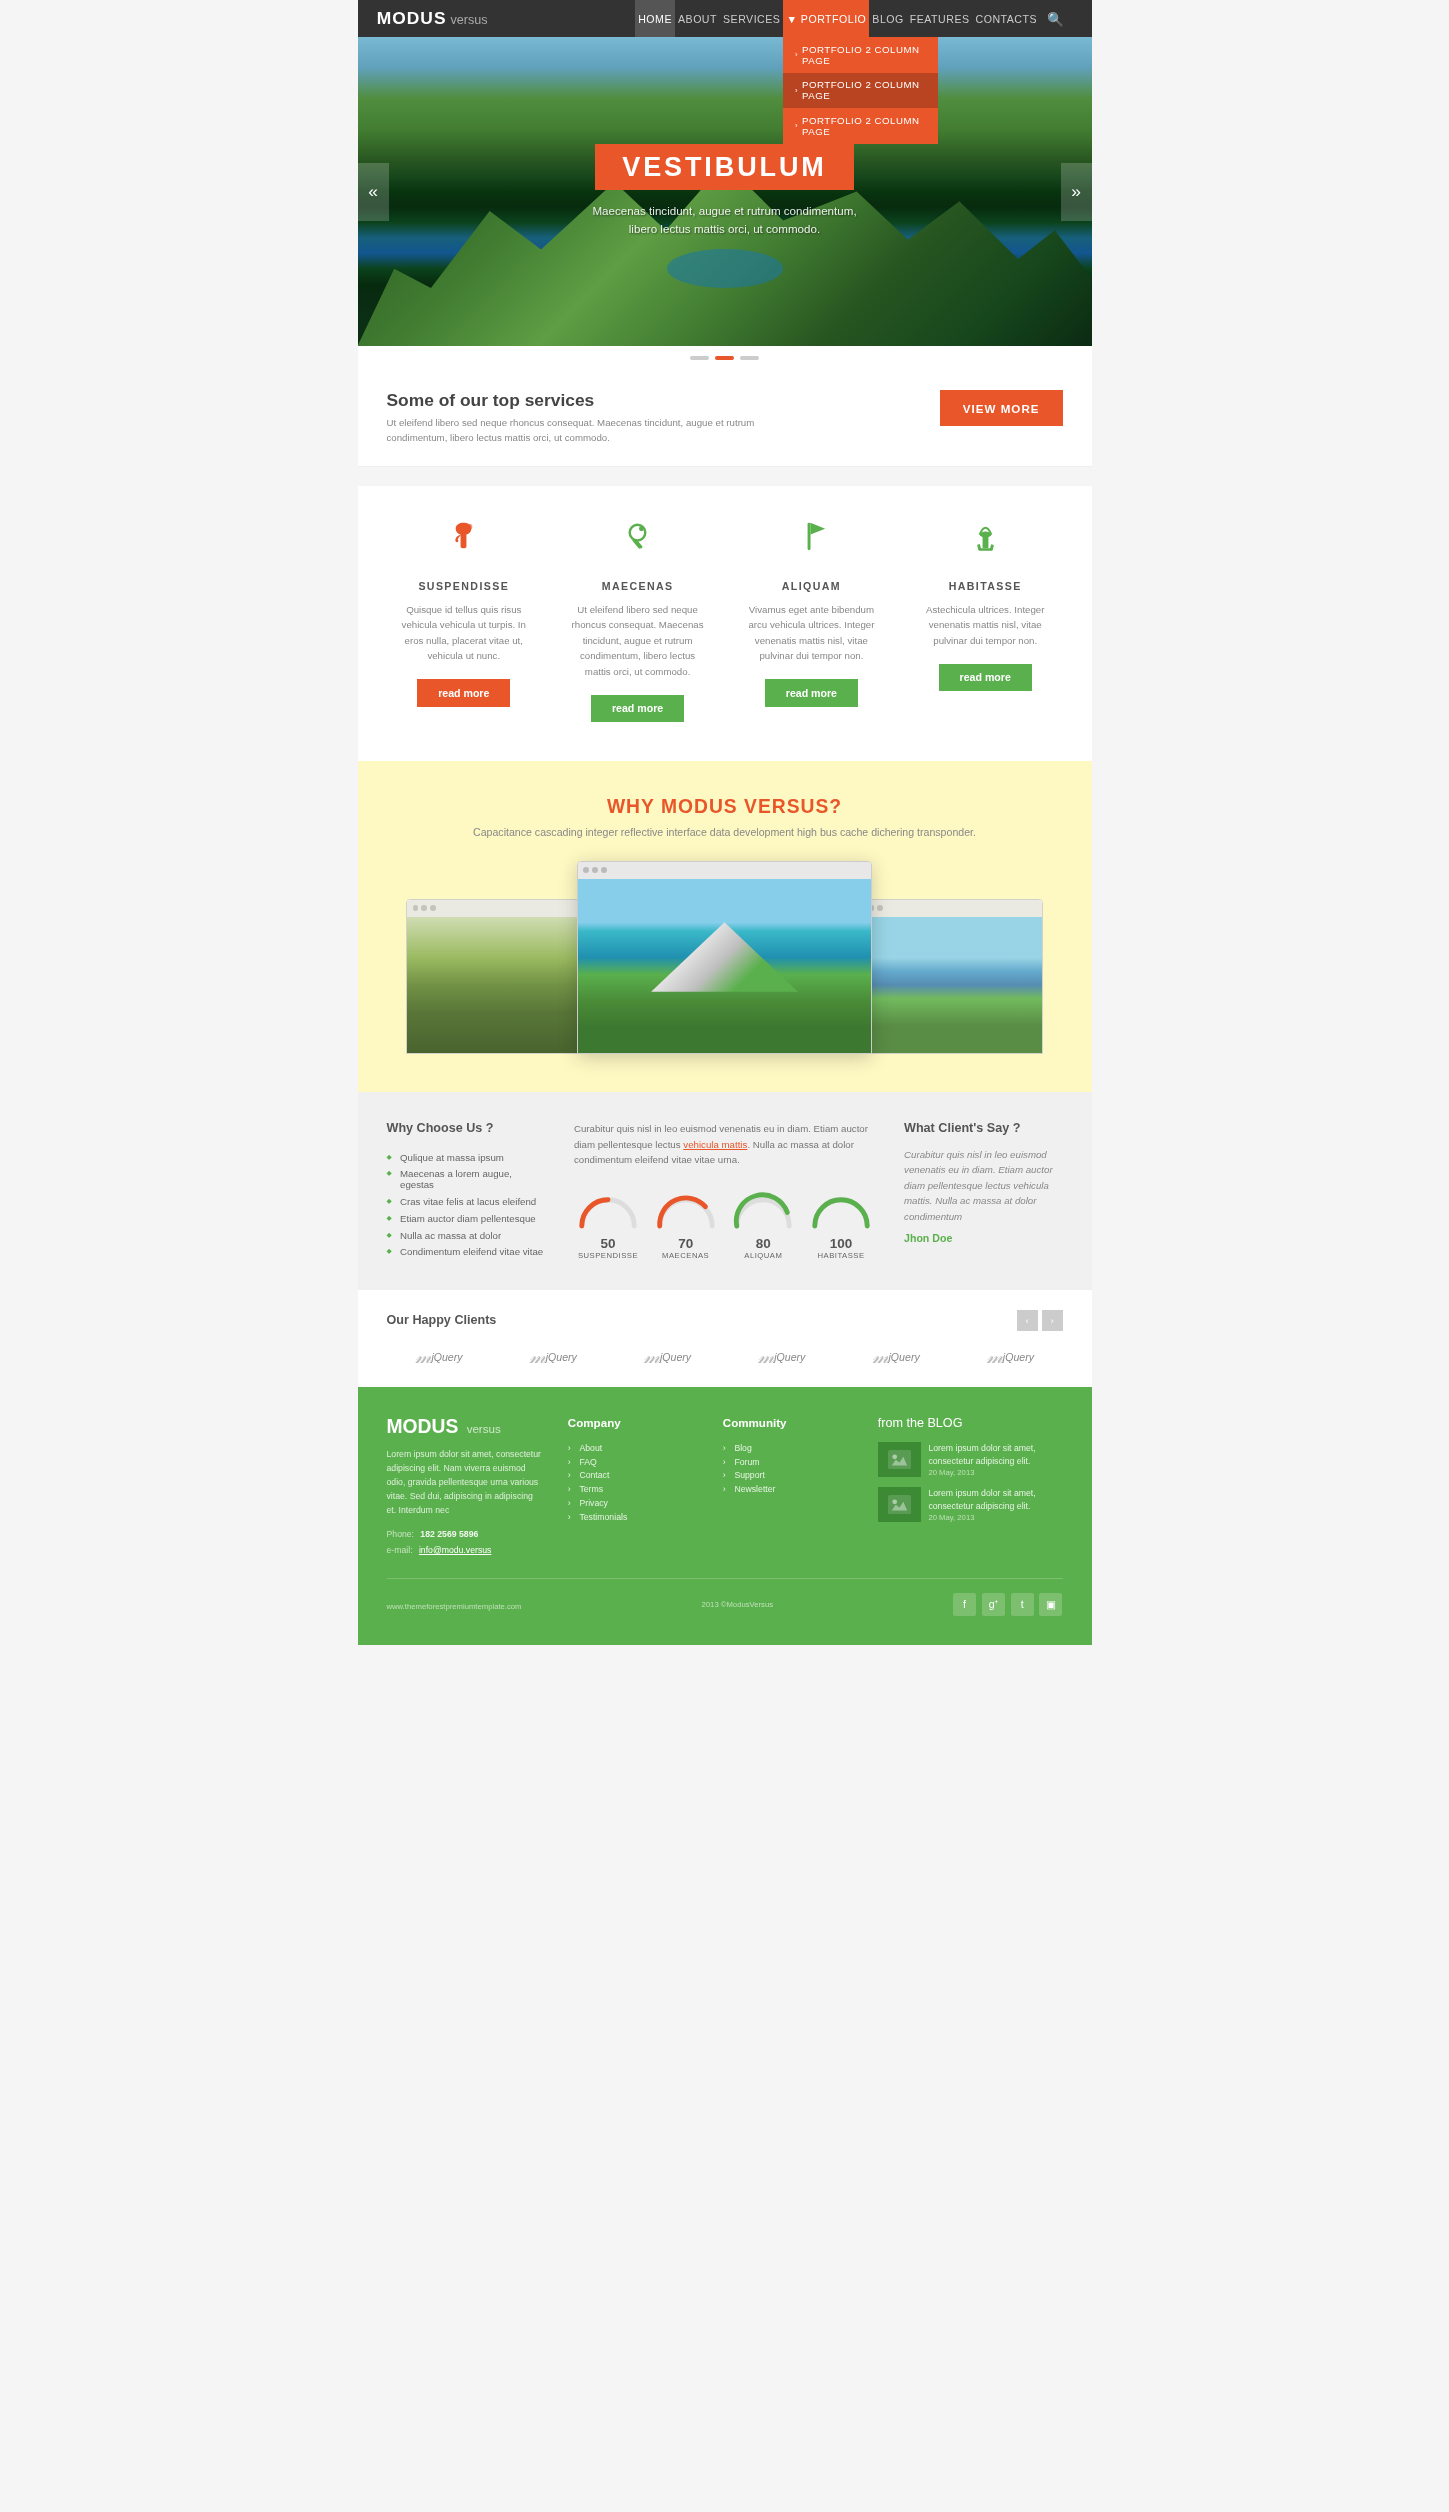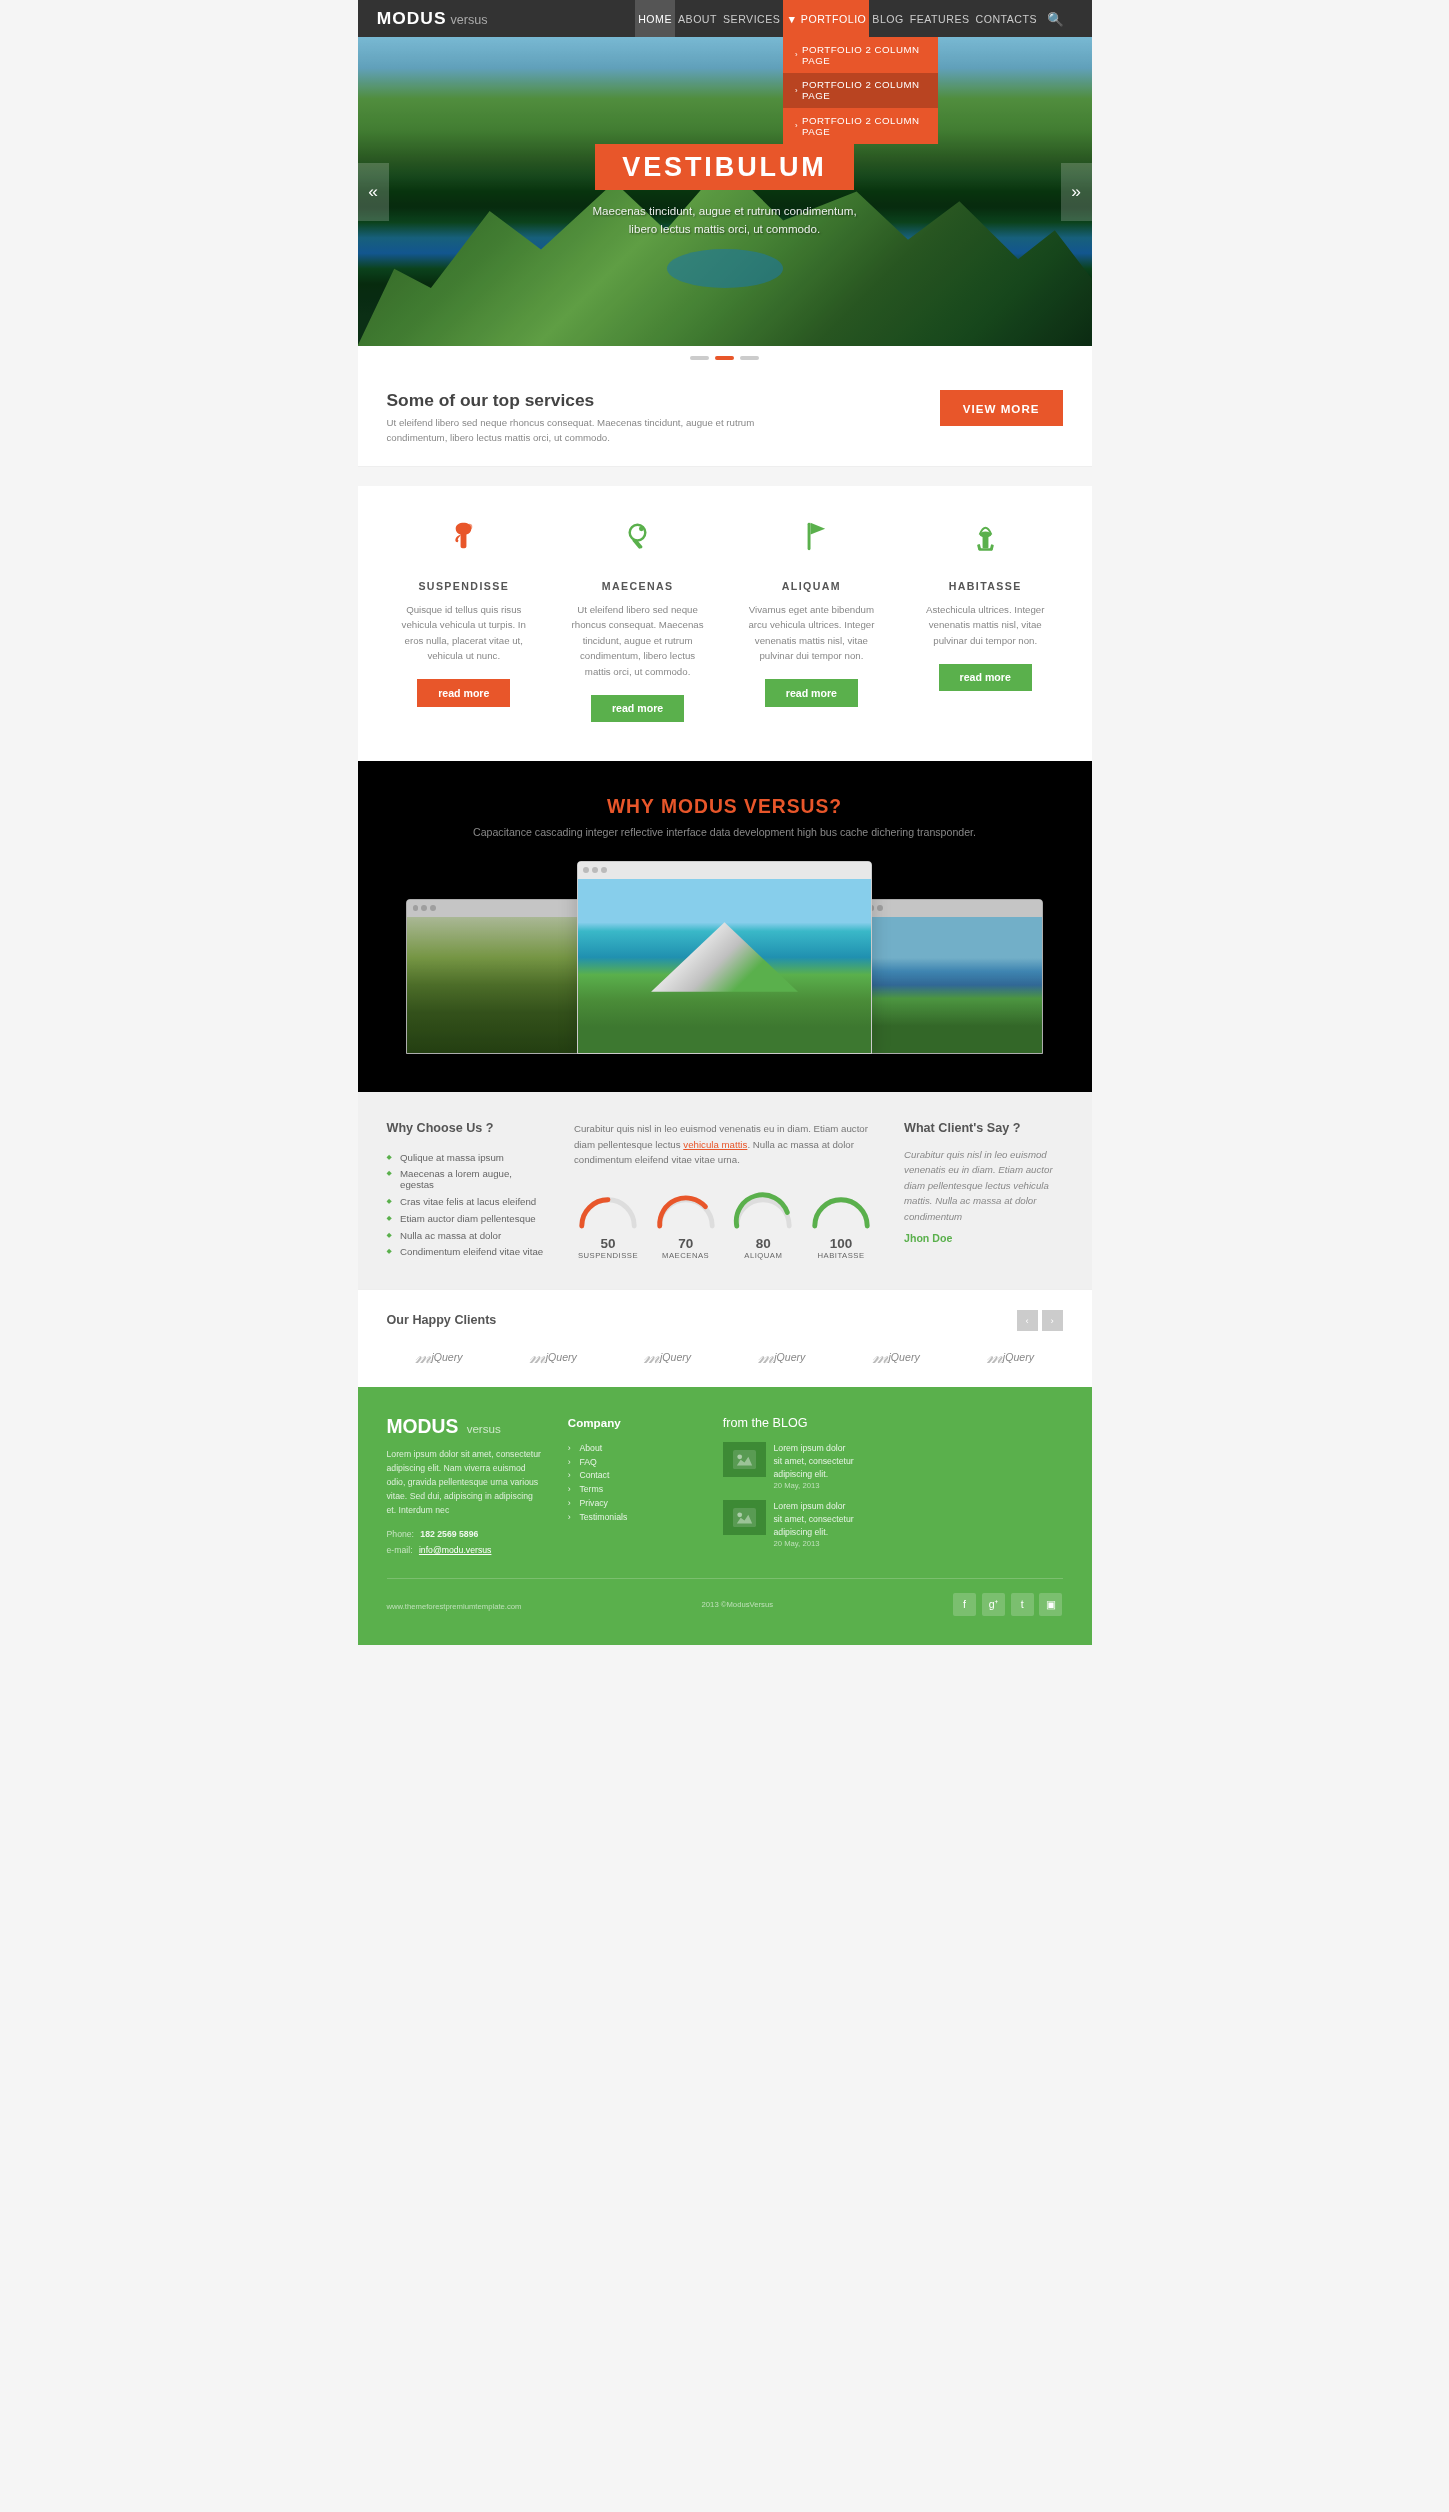--- a/index.html
+++ b/index.html
@@ -168,21 +168,21 @@
       text-transform: lowercase;
       cursor: pointer;
       border: none;
       color: #fff;
     }
     .read-more-btn.orange { background: #e8562a; }
     .read-more-btn.green { background: #5ab04c; }
 
     
     .why-section {
-      background: #000000;
+      background: #fef9c3;
       padding: 35px 29px 19.3px;
       text-align: center;
     }
     .why-title { font-size: 19.3px; font-weight: 700; color: #e8562a; text-transform: uppercase; letter-spacing: 1px; margin-bottom: 7.7px; }
     .why-subtitle { font-size: 10.6px; color: #888; margin-bottom: 23px; }
 
     
     .browser-mockups {
       display: flex;
       justify-content: center;
@@ -690,20 +690,29 @@
       <ul class="footer-list">
         <li>About</li>
         <li>FAQ</li>
         <li>Contact</li>
         <li>Terms</li>
         <li>Privacy</li>
         <li>Testimonials</li>
       </ul>
     </div>
 
+    <div class="footer-col">
+      <h4>Community</h4>
+      <ul class="footer-list">
+        <li>Blog</li>
+        <li>Forum</li>
+        <li>Support</li>
+        <li>Newsletter</li>
+      </ul>
+    </div>
 
     <div class="footer-col">
       <h4 style="font-weight:400;font-size:12.6px;">from the BLOG</h4>
       <div class="footer-blog-item">
         <div class="footer-blog-thumb">
           <svg width="23" height="19.3" viewBox="0 0 24 20">
             <rect width="24" height="20" fill="rgba(255,255,255,0.15)" rx="2"></rect>
             <path d="M4 16 L8 10 L12 13 L16 7 L20 16Z" fill="rgba(255,255,255,0.4)"></path>
             <circle cx="7" cy="7" r="2.5" fill="rgba(255,255,255,0.5)"></circle>
           </svg>

